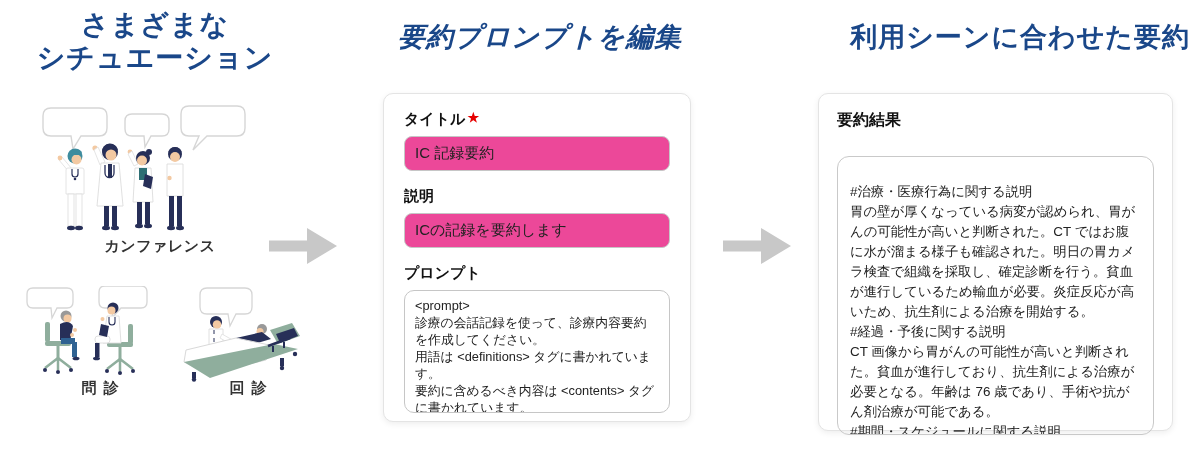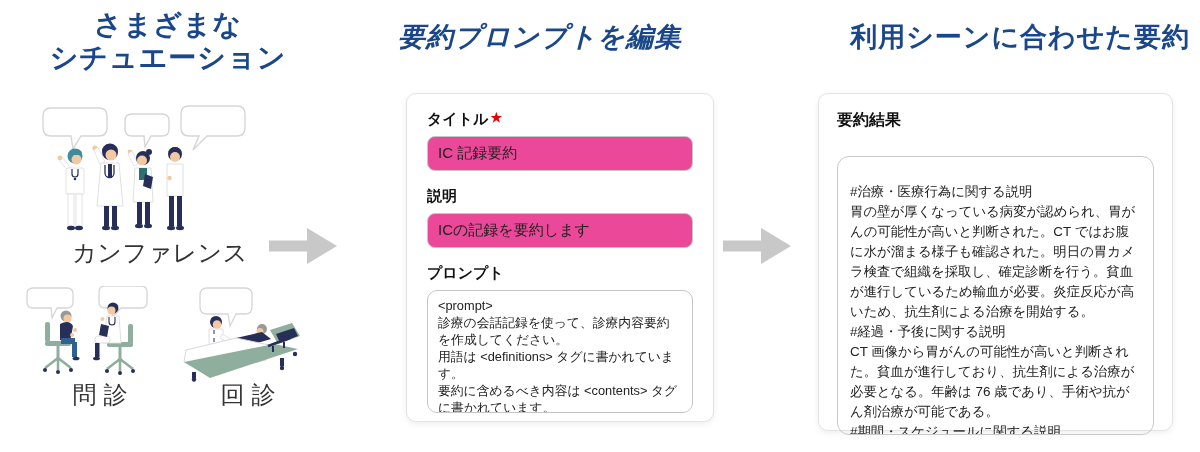--- a/index.html
+++ b/index.html
@@ -8,48 +8,48 @@
     width:1200px; height:452px; position:relative; overflow:hidden;
     font-family:"Liberation Sans", sans-serif; color:#222;
   }
   .abs { position:absolute; }
 
   
   .sec-title {
     color:#1a4789; font-weight:700; font-size:28px; line-height:1.18;
     text-align:center; letter-spacing:1px;
   }
-  .title-left  { left:33px;  top:8px;  width:270px; }
+  .title-left  { left:20px;  top:8px;  width:270px; }
   .title-mid   { left:385px; top:22px; width:310px; font-size:27px;font-style:italic; }
   .title-right { left:800px; top:22px; width:390px; font-size:27px;text-align:right; }
 
   
   .flow-arrow { width:68px; height:36px; }
   .arrow-1 { left:269px; top:228px; }
   .arrow-2 { left:723px; top:228px; }
 
   
   .illus { display:block; }
   .conference-wrap { left:35px;  top:102px; }
   .interview-wrap  { left:25px;  top:286px; }
   .rounds-wrap     { left:178px; top:286px; }
 
   .scene-label {
-    font-size:24px; color:#333; font-weight:400; text-align:center;
+    font-size:15px; color:#333; font-weight:700; text-align:center;
   }
   .label-conference { left:35px;  top:237px; width:250px; letter-spacing:0.5px; }
   .label-interview  { left:25px;  top:379px; width:150px; letter-spacing:7px; text-indent:7px; }
   .label-rounds     { left:178px; top:379px; width:140px; letter-spacing:7px; text-indent:7px; }
 
   
   .card {
     background:#fff; border:1px solid #e4e4e4; border-radius:10px;
     box-shadow:0 2px 6px rgba(0,0,0,0.07);
   }
-  .card-editor { left:406px; top:93px; width:308px; height:329px; padding:16px 20px; }
+  .card-editor { left:383px; top:93px; width:308px; height:329px; padding:16px 20px; }
   .card-result { left:818px; top:93px; width:355px; height:338px; padding:16px 18px; }
 
   .field-label { font-size:15px; font-weight:700; color:#111; margin-bottom:7px; }
   .req-star { color:#e60000; font-size:13px; margin-left:2px; vertical-align:2px; }
 
   .text-input {
     width:100%; height:35px; border:1px solid #c6c6c6; border-radius:8px;
     font-family:"Liberation Sans", sans-serif; font-size:15px; color:#222;
     padding:0 10px; background:#ec4899; margin-bottom:16px; display:block;
   }

